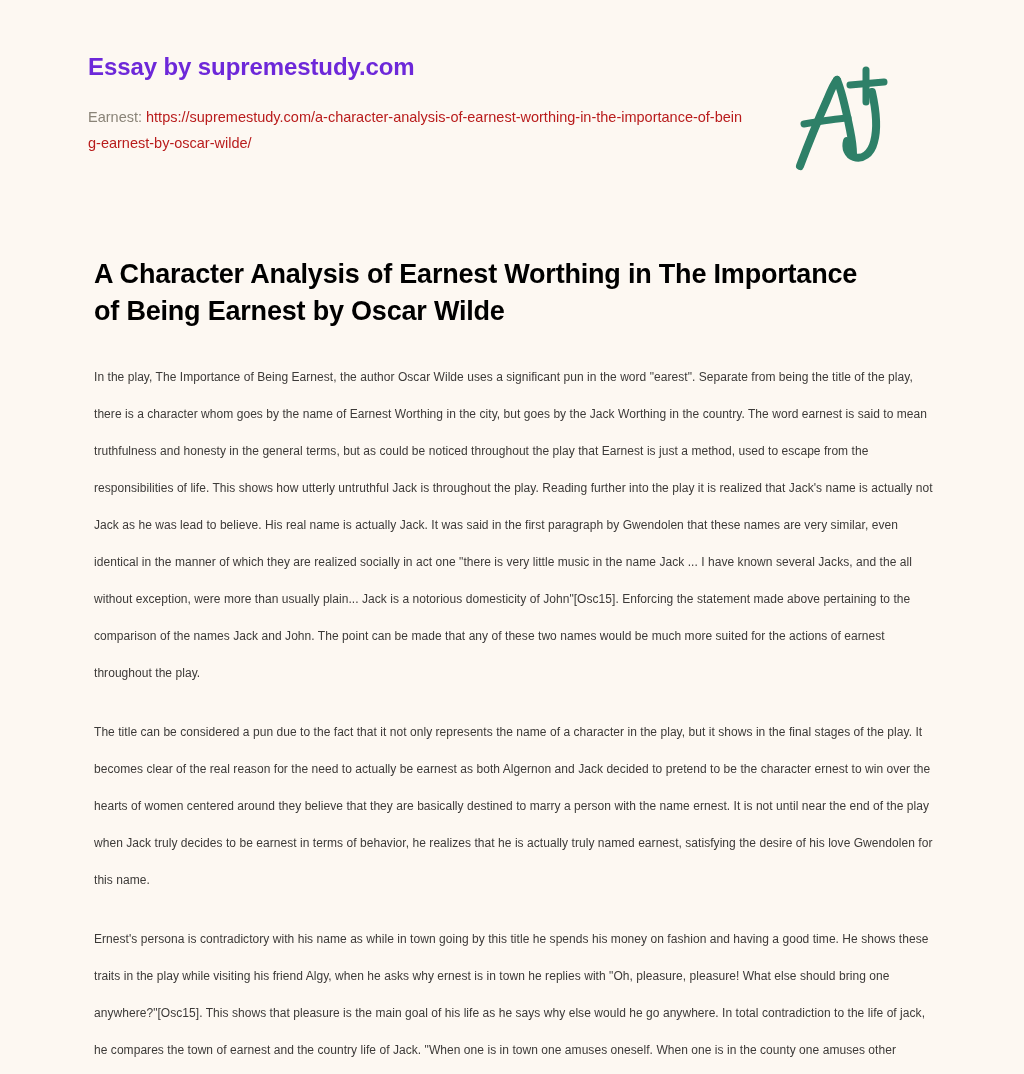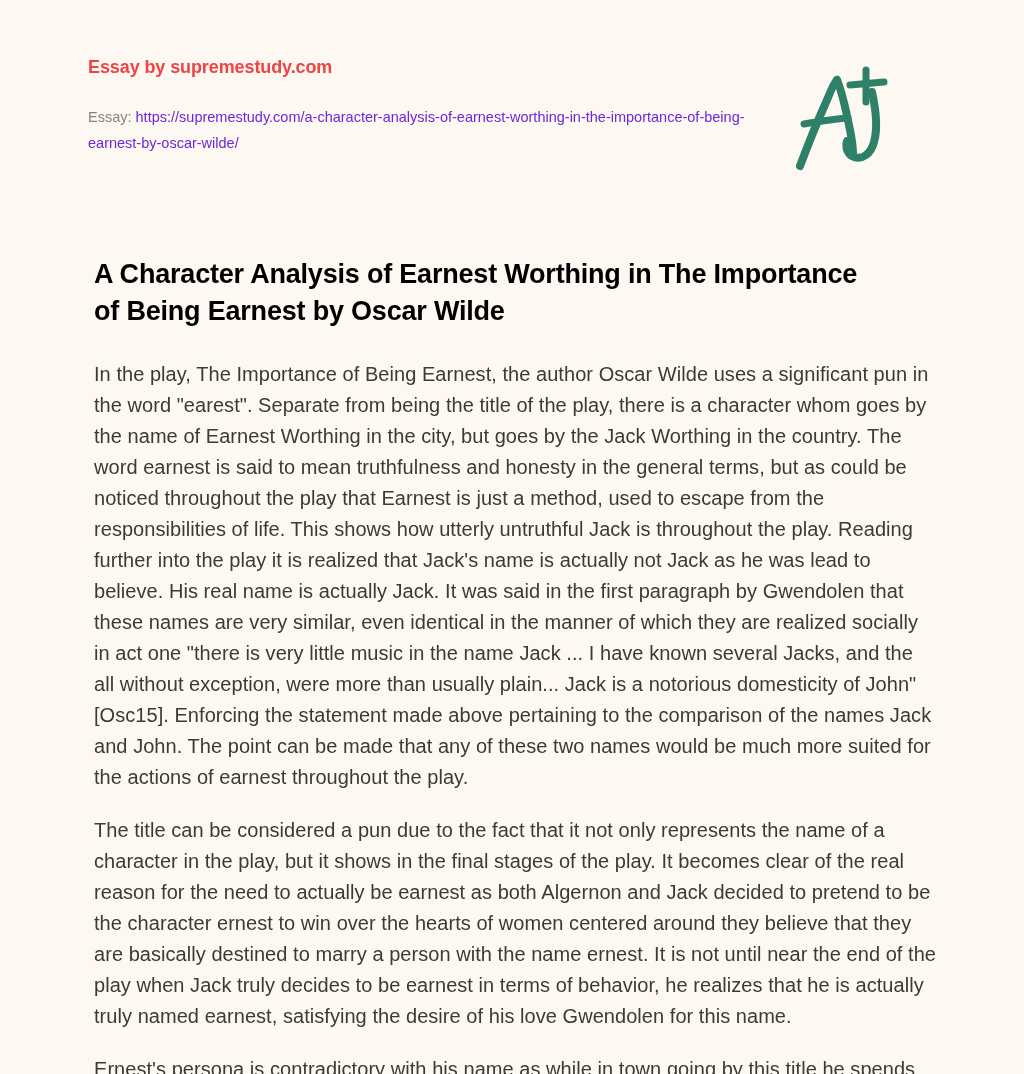--- a/index.html
+++ b/index.html
@@ -35,38 +35,38 @@
   .header-inner {
     display: flex;
     justify-content: space-between;
     align-items: flex-start;
     width: 100%;
   }
   .header-text {
     width: 660px;
   }
   .essay-by {
-    font-size: 18px;
+    font-size: 24px;
     font-weight: bold;
-    color: #ef4444;
+    color: #6d28d9;
     letter-spacing: -0.1px;
     line-height: 22px;
     margin: 0 0 26px 0;
   }
   .source-line {
     font-size: 14.5px;
     line-height: 26px;
     color: #8a8478;
     word-break: break-word;
   }
   .source-label {
     color: #8a8478;
   }
   .source-url {
-    color: #6d28d9;
+    color: #b91c1c;
     text-decoration: none;
     word-break: break-all;
   }
   .logo-wrap {
     width: 120px;
     height: 120px;
     margin-top: 6px;
     margin-right: 32px;
     flex: 0 0 auto;
   }
@@ -91,43 +91,43 @@
     color: #000000;
     line-height: 37px;
     letter-spacing: -0.2px;
     margin: 24px 0 0 0;
     max-width: 790px;
   }
   .article-body {
     margin-top: 29px;
   }
   .article-body p {
-    font-size: 20px;
-    line-height: 31px;
+    font-size: 12px;
+    line-height: 37px;
     color: #3c3a38;
     margin: 0 0 22px 0;
     max-width: 848px;
     text-align: left;
     letter-spacing: 0.05px;
   }
   .article-body p:last-child {
     margin-bottom: 0;
   }
 </style>
 </head>
 <body>
 
 <div class="page">
 
   <div class="header">
     <div class="header-inner">
       <div class="header-text">
         <div class="essay-by">Essay by supremestudy.com</div>
         <div class="source-line">
-          <span class="source-label">Essay:</span>
+          <span class="source-label">Earnest:</span>
           <a class="source-url" href="#">https://supremestudy.com/a-character-analysis-of-earnest-worthing-in-the-importance-of-being-earnest-by-oscar-wilde/</a>
         </div>
       </div>
 
       <div class="logo-wrap">
         <svg viewBox="0 0 120 120" xmlns="http://www.w3.org/2000/svg">
           <g fill="none" stroke="#2e8068" stroke-linecap="round" stroke-linejoin="round">
 
             <path d="M14 104 C20 88 32 58 41 38 C45 28 48 21 51 18" stroke-width="8"></path>
 

